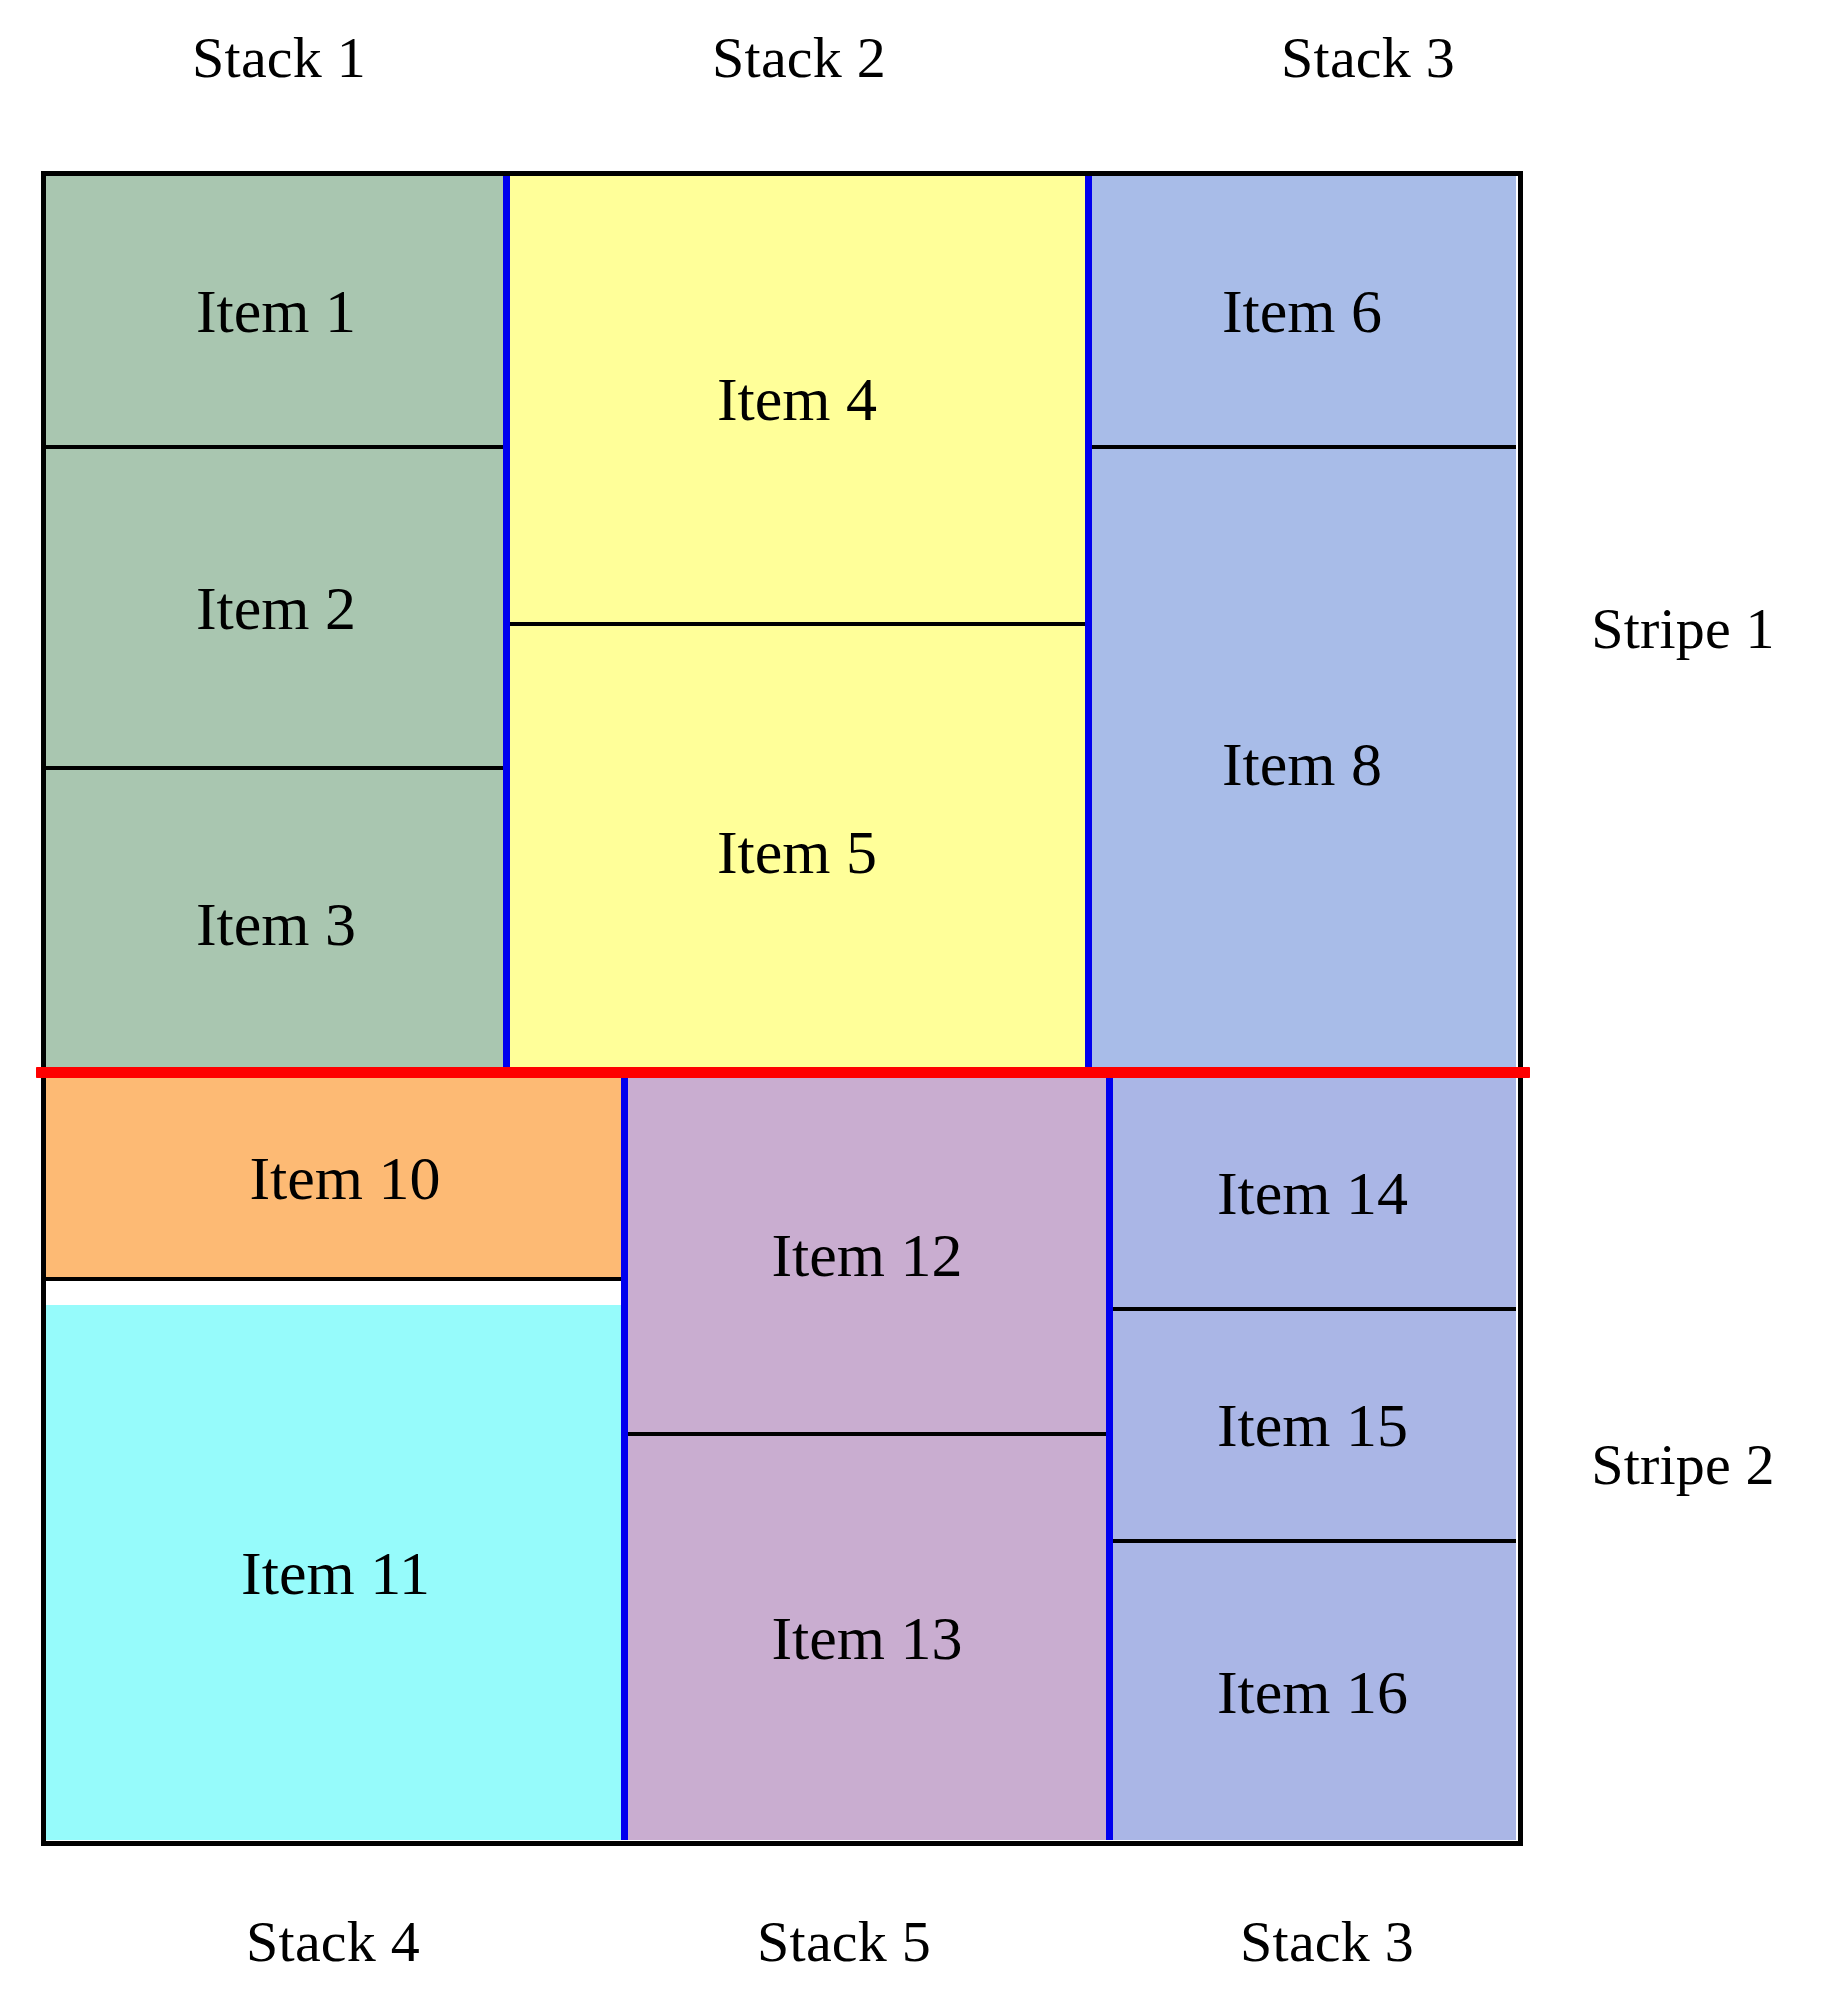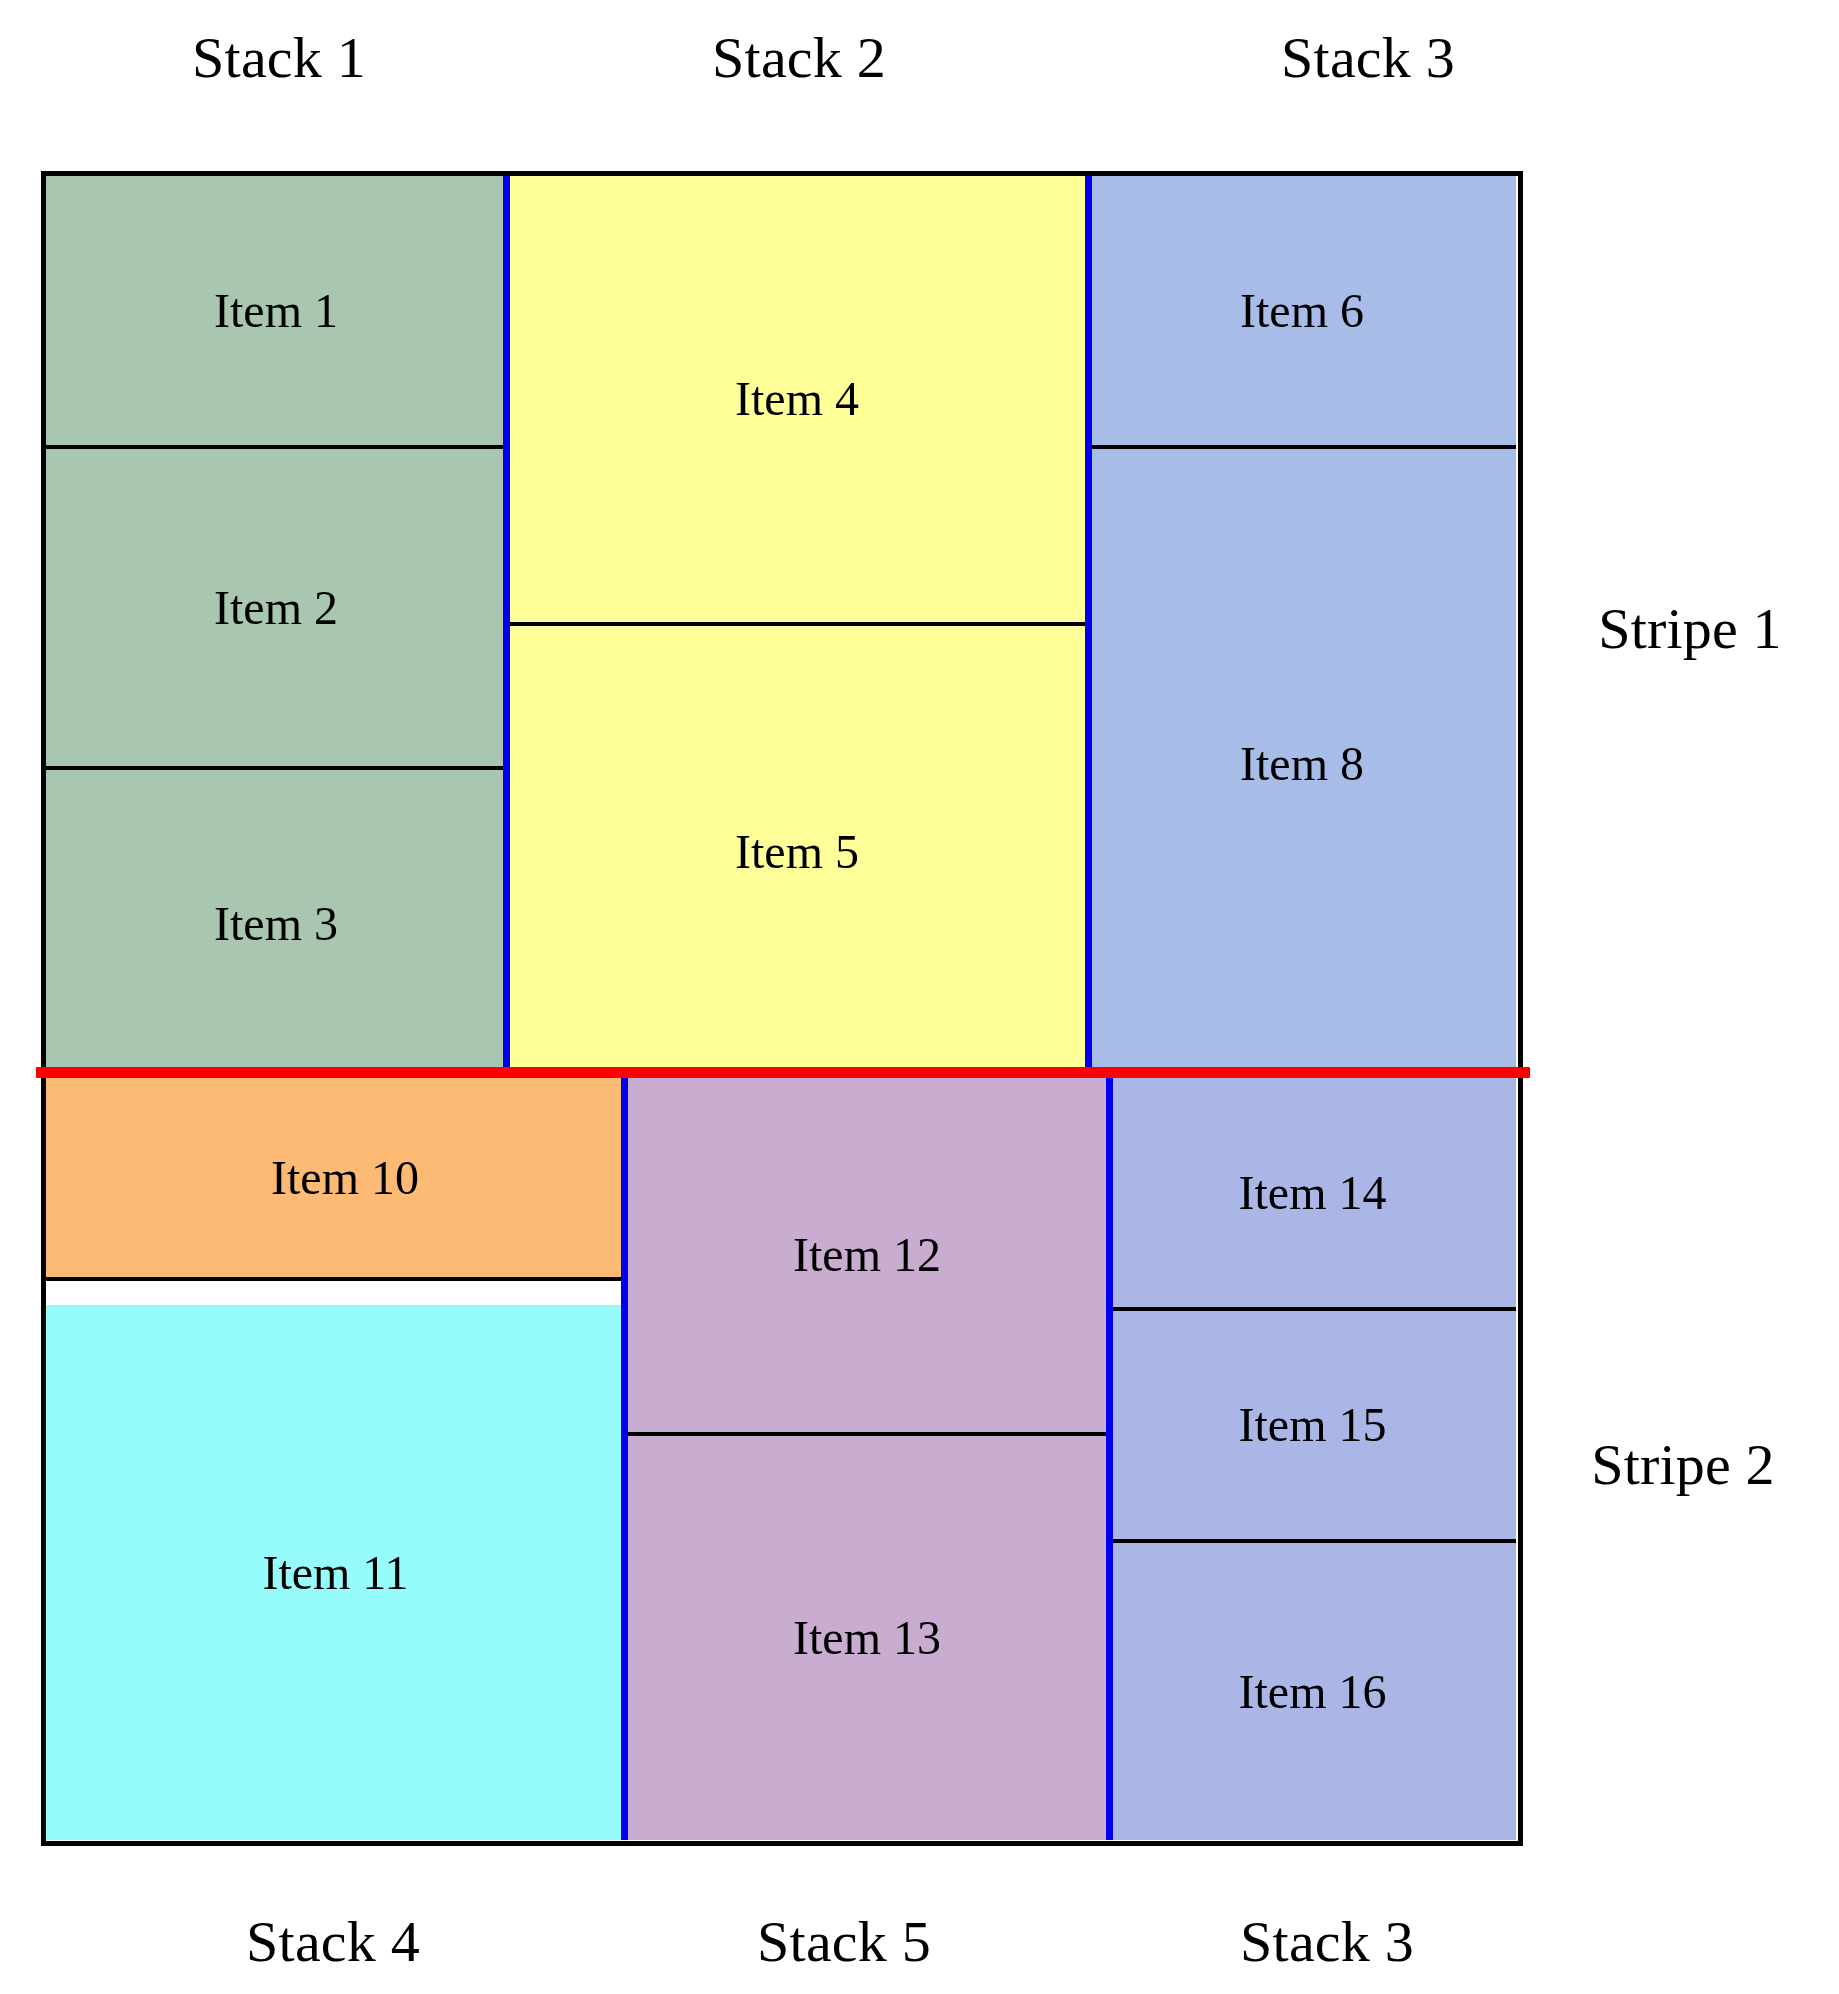--- a/index.html
+++ b/index.html
@@ -59,21 +59,21 @@
     box-sizing: border-box;
     display: flex;
     flex-direction: column;
   }
 
   .cell {
     box-sizing: border-box;
     display: flex;
     align-items: center;
     justify-content: center;
-    font-size: 48px;
+    font-size: 62px;
     line-height: 1;
     white-space: nowrap;
     border-bottom: 4.6px solid #000000;
     overflow: hidden;
   }
   .cell:last-child { border-bottom: none; }
 
   
   .vsep {
     position: absolute;
@@ -94,21 +94,21 @@
 </style>
 </head>
 <body>
 
 <div id="stage">
 
   <div class="lbl" style="left:279px;  top:58px;">Stack 1</div>
   <div class="lbl" style="left:799px; top:58px;">Stack 2</div>
   <div class="lbl" style="left:1368px; top:58px;">Stack 3</div>
 
-  <div class="lbl" style="left:1683px; top:629px;margin-left:7px;">Stripe 1</div>
+  <div class="lbl" style="left:1683px; top:629px;">Stripe 1</div>
   <div class="lbl" style="left:1683px; top:1465px;">Stripe 2</div>
 
   <div class="lbl" style="left:333px;  top:1942px;">Stack 4</div>
   <div class="lbl" style="left:844px; top:1942px;">Stack 5</div>
   <div class="lbl" style="left:1327px; top:1942px;">Stack 3</div>
 
   <div id="grid">
 
     <div class="stripe" id="stripe-1" style="top:0; height:902px;">
 

